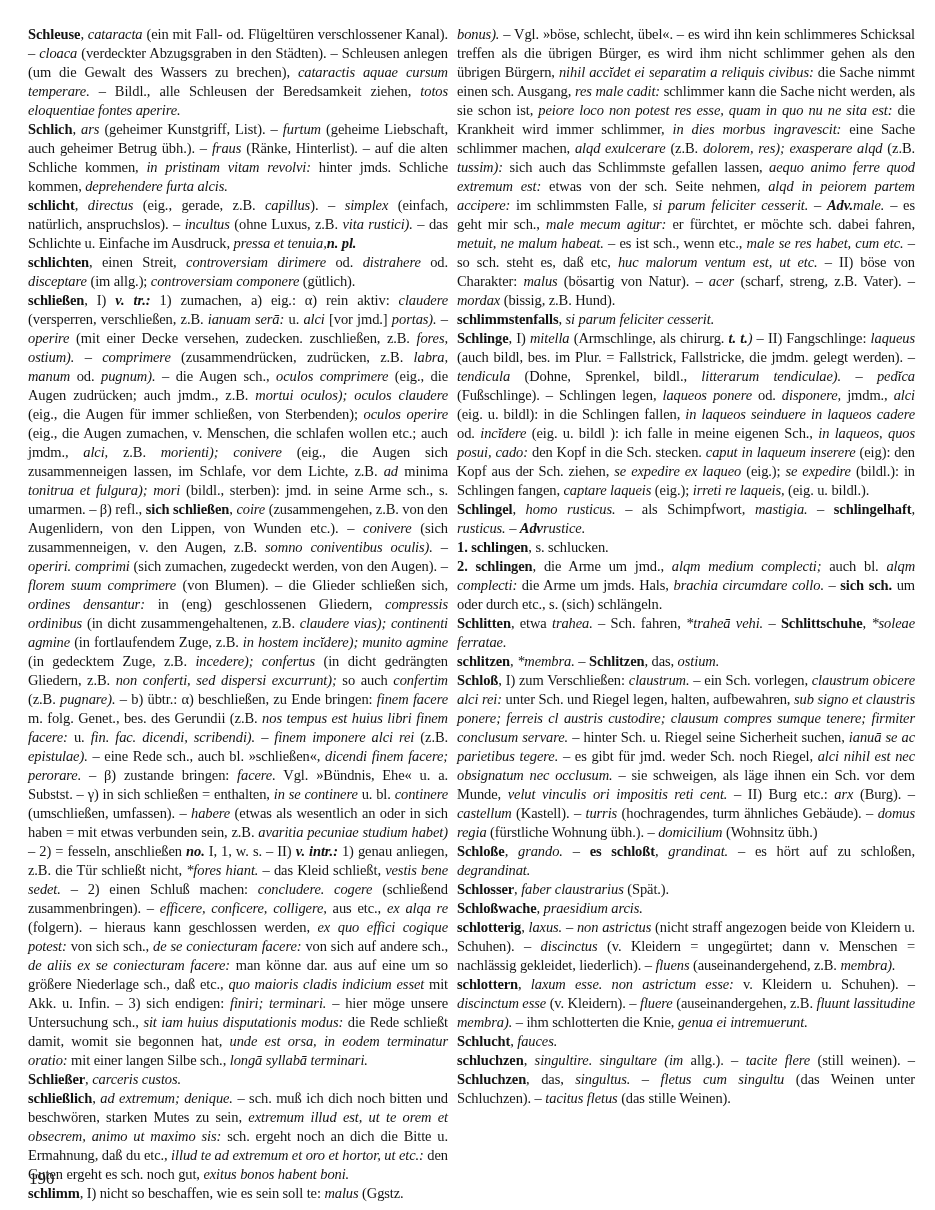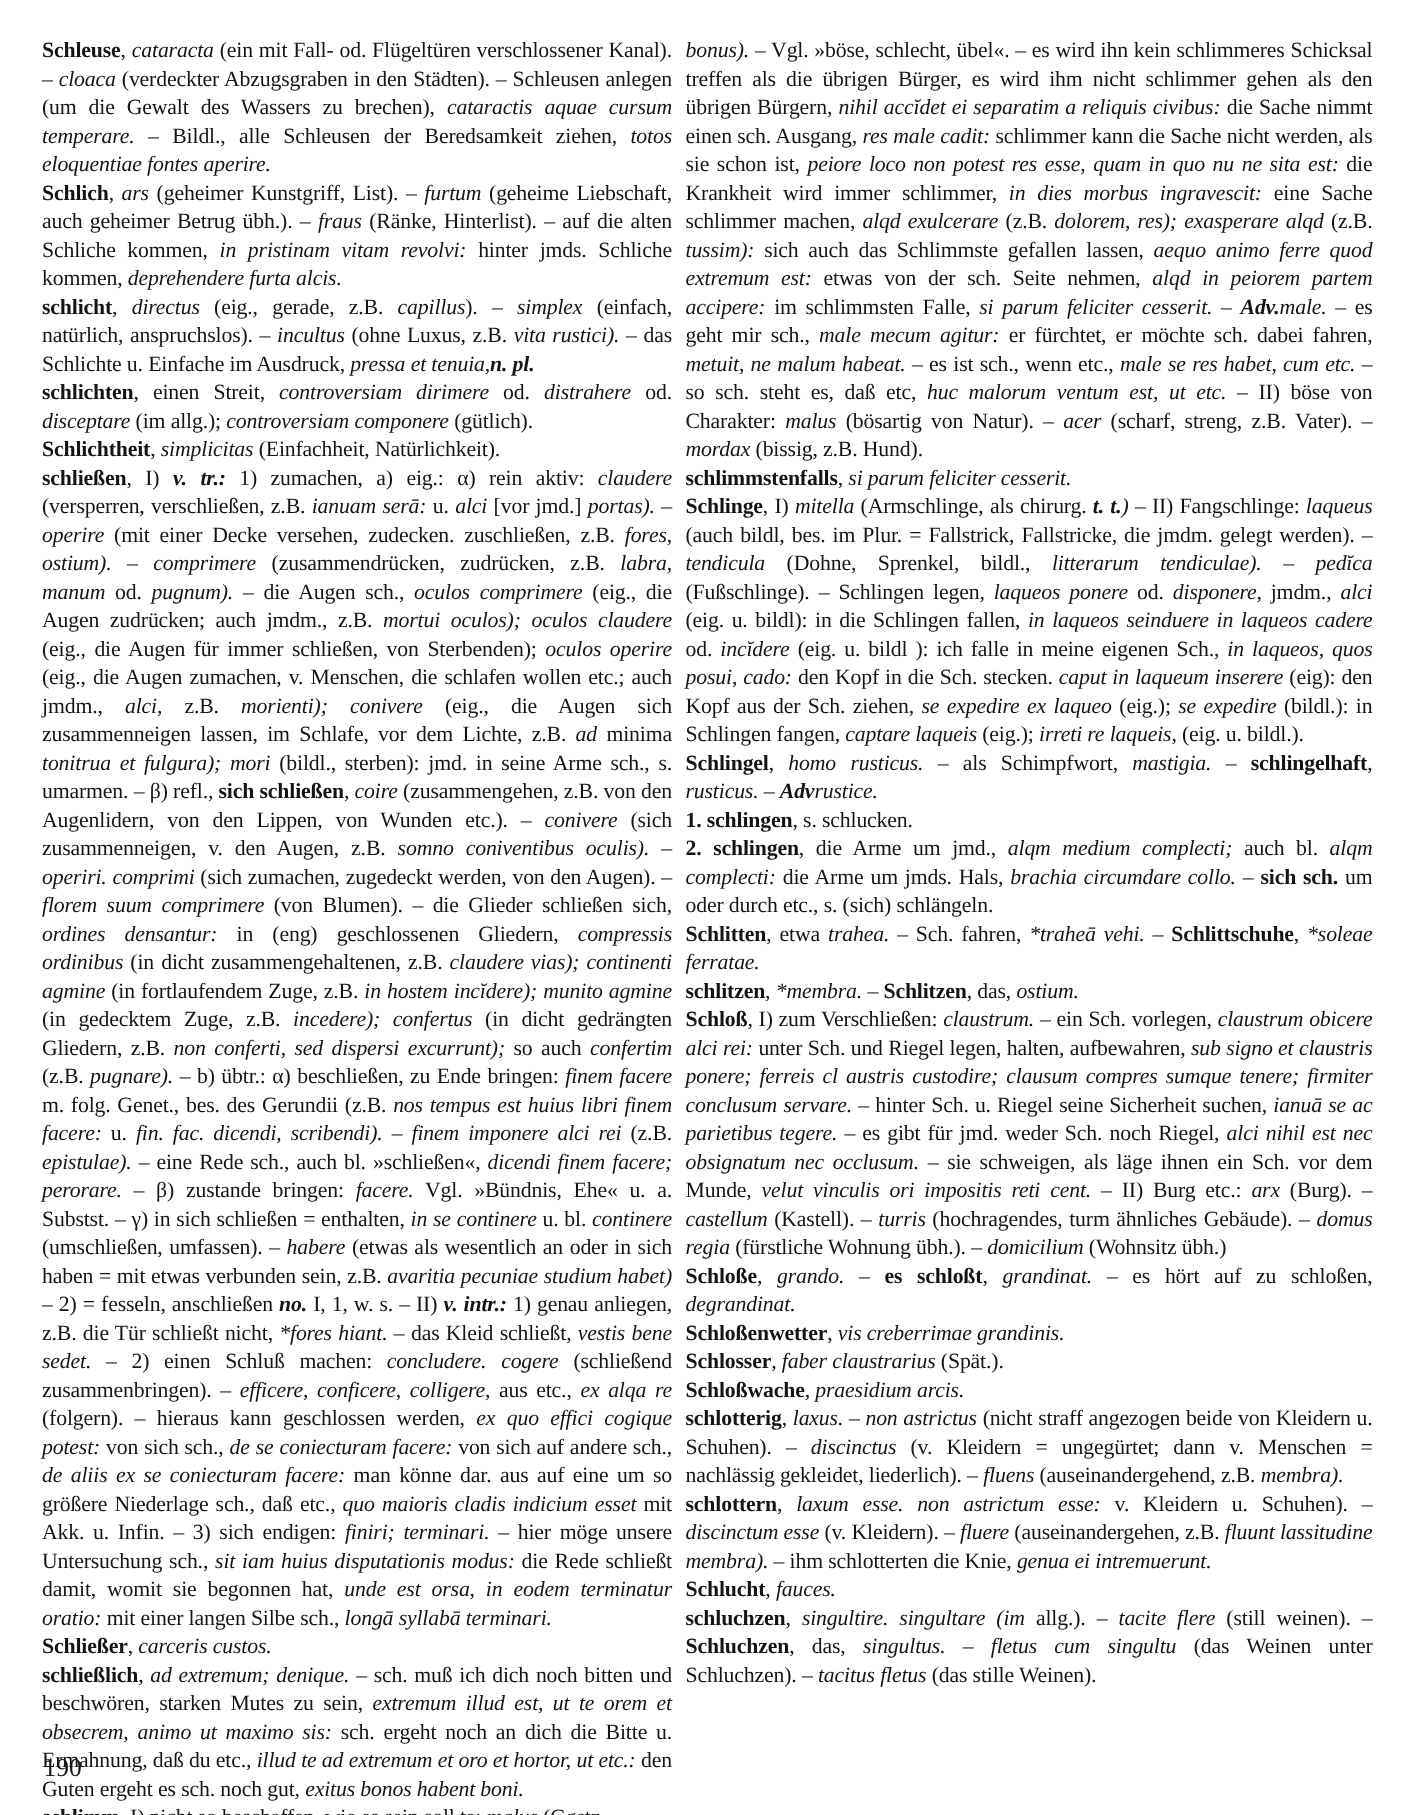--- a/index.html
+++ b/index.html
@@ -54,38 +54,36 @@
 </head>
 <body>
 
 <div class="page">
   <div class="columns">
     <div class="col col-left">
         <p class="entry"><span class="b">Schleuse</span>, <span class="i">cataracta</span> (ein mit Fall- od. Flügeltüren verschlossener Kanal). – <span class="i">cloaca</span> (verdeckter Abzugsgraben in den Städten). – Schleusen anlegen (um die Gewalt des Wassers zu brechen), <span class="i">cataractis aquae cursum temperare.</span> – Bildl., alle Schleusen der Beredsamkeit ziehen, <span class="i">totos eloquentiae fontes aperire.</span></p>
         <p class="entry"><span class="b">Schlich</span>, <span class="i">ars</span> (geheimer Kunstgriff, List). – <span class="i">furtum</span> (geheime Liebschaft, auch geheimer Betrug übh.). – <span class="i">fraus</span> (Ränke, Hinterlist). – auf die alten Schliche kommen, <span class="i">in pristinam vitam revolvi:</span> hinter jmds. Schliche kommen, <span class="i">deprehendere furta alcis.</span></p>
         <p class="entry"><span class="b">schlicht</span>, <span class="i">directus</span> (eig., gerade, z.B. <span class="i">capillus</span>). – <span class="i">simplex</span> (einfach, natürlich, anspruchslos). – <span class="i">incultus</span> (ohne Luxus, z.B. <span class="i">vita rustici).</span> – das Schlichte u. Einfache im Ausdruck, <span class="i">pressa et tenuia,</span><span class="bi">n. pl.</span></p>
         <p class="entry"><span class="b">schlichten</span>, einen Streit, <span class="i">controversiam dirimere</span> od. <span class="i">distrahere</span> od. <span class="i">disceptare</span> (im allg.); <span class="i">controversiam componere</span> (gütlich).</p>
-        <p class="entry"><span class="b">Schlichtheit</span>, <span class="i">simplicitas</span> (Einfachheit, Natürlichkeit).</p>
         <p class="entry"><span class="b">schließen</span>, I) <span class="bi">v. tr.:</span> 1) zumachen, a) eig.: α) rein aktiv: <span class="i">claudere</span> (versperren, verschließen, z.B. <span class="i">ianuam serā:</span> u. <span class="i">alci</span> [vor jmd.] <span class="i">portas).</span> – <span class="i">operire</span> (mit einer Decke versehen, zudecken. zuschließen, z.B. <span class="i">fores, ostium).</span> – <span class="i">comprimere</span> (zusammendrücken, zudrücken, z.B. <span class="i">labra, manum</span> od. <span class="i">pugnum).</span> – die Augen sch., <span class="i">oculos comprimere</span> (eig., die Augen zudrücken; auch jmdm., z.B. <span class="i">mortui oculos); oculos claudere</span> (eig., die Augen für immer schließen, von Sterbenden); <span class="i">oculos operire</span> (eig., die Augen zumachen, v. Menschen, die schlafen wollen etc.; auch jmdm., <span class="i">alci,</span> z.B. <span class="i">morienti); conivere</span> (eig., die Augen sich zusammenneigen lassen, im Schlafe, vor dem Lichte, z.B. <span class="i">ad</span> minima <span class="i">tonitrua et fulgura); mori</span> (bildl., sterben): jmd. in seine Arme sch., s. umarmen. – β) refl., <span class="b">sich schließen</span>, <span class="i">coire</span> (zusammengehen, z.B. von den Augenlidern, von den Lippen, von Wunden etc.). – <span class="i">conivere</span> (sich zusammenneigen, v. den Augen, z.B. <span class="i">somno coniventibus oculis).</span> – <span class="i">operiri. comprimi</span> (sich zumachen, zugedeckt werden, von den Augen). – <span class="i">florem suum comprimere</span> (von Blumen). – die Glieder schließen sich, <span class="i">ordines densantur:</span> in (eng) geschlossenen Gliedern, <span class="i">compressis ordinibus</span> (in dicht zusammengehaltenen, z.B. <span class="i">claudere vias); continenti agmine</span> (in fortlaufendem Zuge, z.B. <span class="i">in hostem incĭdere); munito agmine</span> (in gedecktem Zuge, z.B. <span class="i">incedere); confertus</span> (in dicht gedrängten Gliedern, z.B. <span class="i">non conferti, sed dispersi excurrunt);</span> so auch <span class="i">confertim</span> (z.B. <span class="i">pugnare).</span> – b) übtr.: α) beschließen, zu Ende bringen: <span class="i">finem facere</span> m. folg. Genet., bes. des Gerundii (z.B. <span class="i">nos tempus est huius libri finem facere:</span> u. <span class="i">fin. fac. dicendi, scribendi).</span> – <span class="i">finem imponere alci rei</span> (z.B. <span class="i">epistulae).</span> – eine Rede sch., auch bl. »schließen«, <span class="i">dicendi finem facere; perorare.</span> – β) zustande bringen: <span class="i">facere.</span> Vgl. »Bündnis, Ehe« u. a. Substst. – γ) in sich schließen = enthalten, <span class="i">in se continere</span> u. bl. <span class="i">continere</span> (umschließen, umfassen). – <span class="i">habere</span> (etwas als wesentlich an oder in sich haben = mit etwas verbunden sein, z.B. <span class="i">avaritia pecuniae studium habet)</span> – 2) = fesseln, anschließen <span class="bi">no.</span> I, 1, w. s. – II) <span class="bi">v. intr.:</span> 1) genau anliegen, z.B. die Tür schließt nicht, <span class="i">*fores hiant.</span> – das Kleid schließt, <span class="i">vestis bene sedet.</span> – 2) einen Schluß machen: <span class="i">concludere. cogere</span> (schließend zusammenbringen). – <span class="i">efficere, conficere, colligere,</span> aus etc., <span class="i">ex alqa re</span> (folgern). – hieraus kann geschlossen werden, <span class="i">ex quo effici cogique potest:</span> von sich sch., <span class="i">de se coniecturam facere:</span> von sich auf andere sch., <span class="i">de aliis ex se coniecturam facere:</span> man könne dar. aus auf eine um so größere Niederlage sch., daß etc., <span class="i">quo maioris cladis indicium esset</span> mit Akk. u. Infin. – 3) sich endigen: <span class="i">finiri; terminari.</span> – hier möge unsere Untersuchung sch., <span class="i">sit iam huius disputationis modus:</span> die Rede schließt damit, womit sie begonnen hat, <span class="i">unde est orsa, in eodem terminatur oratio:</span> mit einer langen Silbe sch., <span class="i">longā syllabā terminari.</span></p>
         <p class="entry"><span class="b">Schließer</span>, <span class="i">carceris custos.</span></p>
         <p class="entry"><span class="b">schließlich</span>, <span class="i">ad extremum; denique.</span> – sch. muß ich dich noch bitten und beschwören, starken Mutes zu sein, <span class="i">extremum illud est, ut te orem et obsecrem, animo ut maximo sis:</span> sch. ergeht noch an dich die Bitte u. Ermahnung, daß du etc., <span class="i">illud te ad extremum et oro et hortor, ut etc.:</span> den Guten ergeht es sch. noch gut, <span class="i">exitus bonos habent boni.</span></p>
         <p class="entry"><span class="b">schlimm</span>, I) nicht so beschaffen, wie es sein soll te: <span class="i">malus</span> (Ggstz.</p>
       </div>
     <div class="col col-right">
         <p class="entry"><span class="i">bonus).</span> – Vgl. »böse, schlecht, übel«. – es wird ihn kein schlimmeres Schicksal treffen als die übrigen Bürger, es wird ihm nicht schlimmer gehen als den übrigen Bürgern, <span class="i">nihil accĭdet ei separatim a reliquis civibus:</span> die Sache nimmt einen sch. Ausgang, <span class="i">res male cadit:</span> schlimmer kann die Sache nicht werden, als sie schon ist, <span class="i">peiore loco non potest res esse, quam in quo nu ne sita est:</span> die Krankheit wird immer schlimmer, <span class="i">in dies morbus ingravescit:</span> eine Sache schlimmer machen, <span class="i">alqd exulcerare</span> (z.B. <span class="i">dolorem, res); exasperare alqd</span> (z.B. <span class="i">tussim):</span> sich auch das Schlimmste gefallen lassen, <span class="i">aequo animo ferre quod extremum est:</span> etwas von der sch. Seite nehmen, <span class="i">alqd in peiorem partem accipere:</span> im schlimmsten Falle, <span class="i">si parum feliciter cesserit.</span> – <span class="bi">Adv.</span><span class="i">male.</span> – es geht mir sch., <span class="i">male mecum agitur:</span> er fürchtet, er möchte sch. dabei fahren, <span class="i">metuit, ne malum habeat.</span> – es ist sch., wenn etc., <span class="i">male se res habet, cum etc.</span> – so sch. steht es, daß etc, <span class="i">huc malorum ventum est, ut etc.</span> – II) böse von Charakter: <span class="i">malus</span> (bösartig von Natur). – <span class="i">acer</span> (scharf, streng, z.B. Vater). – <span class="i">mordax</span> (bissig, z.B. Hund).</p>
         <p class="entry"><span class="b">schlimmstenfalls</span>, <span class="i">si parum feliciter cesserit.</span></p>
         <p class="entry"><span class="b">Schlinge</span>, I) <span class="i">mitella</span> (Armschlinge, als chirurg. <span class="bi">t. t.</span><span class="i">)</span> – II) Fangschlinge: <span class="i">laqueus</span> (auch bildl, bes. im Plur. = Fallstrick, Fallstricke, die jmdm. gelegt werden). – <span class="i">tendicula</span> (Dohne, Sprenkel, bildl., <span class="i">litterarum tendiculae). – pedĭca</span> (Fußschlinge). – Schlingen legen, <span class="i">laqueos ponere</span> od. <span class="i">disponere,</span> jmdm., <span class="i">alci</span> (eig. u. bildl): in die Schlingen fallen, <span class="i">in laqueos seinduere in laqueos cadere</span> od. <span class="i">incĭdere</span> (eig. u. bildl ): ich falle in meine eigenen Sch., <span class="i">in laqueos, quos posui, cado:</span> den Kopf in die Sch. stecken. <span class="i">caput in laqueum inserere</span> (eig): den Kopf aus der Sch. ziehen, <span class="i">se expedire ex laqueo</span> (eig.); <span class="i">se expedire</span> (bildl.): in Schlingen fangen, <span class="i">captare laqueis</span> (eig.); <span class="i">irreti re laqueis,</span> (eig. u. bildl.).</p>
         <p class="entry"><span class="b">Schlingel</span>, <span class="i">homo rusticus.</span> – als Schimpfwort, <span class="i">mastigia.</span> – <span class="b">schlingelhaft</span>, <span class="i">rusticus.</span> – <span class="bi">Adv</span><span class="i">rustice.</span></p>
         <p class="entry"><span class="b">1. schlingen</span>, s. schlucken.</p>
         <p class="entry"><span class="b">2. schlingen</span>, die Arme um jmd., <span class="i">alqm medium complecti;</span> auch bl. <span class="i">alqm complecti:</span> die Arme um jmds. Hals, <span class="i">brachia circumdare collo.</span> – <span class="b">sich sch.</span> um oder durch etc., s. (sich) schlängeln.</p>
         <p class="entry"><span class="b">Schlitten</span>, etwa <span class="i">trahea.</span> – Sch. fahren, <span class="i">*traheā vehi.</span> – <span class="b">Schlittschuhe</span>, <span class="i">*soleae ferratae.</span></p>
         <p class="entry"><span class="b">schlitzen</span>, <span class="i">*membra.</span> – <span class="b">Schlitzen</span>, das, <span class="i">ostium.</span></p>
         <p class="entry"><span class="b">Schloß</span>, I) zum Verschließen: <span class="i">claustrum.</span> – ein Sch. vorlegen, <span class="i">claustrum obicere alci rei:</span> unter Sch. und Riegel legen, halten, aufbewahren, <span class="i">sub signo et claustris ponere; ferreis cl austris custodire; clausum compres sumque tenere; firmiter conclusum servare.</span> – hinter Sch. u. Riegel seine Sicherheit suchen, <span class="i">ianuā se ac parietibus tegere.</span> – es gibt für jmd. weder Sch. noch Riegel, <span class="i">alci nihil est nec obsignatum nec occlusum.</span> – sie schweigen, als läge ihnen ein Sch. vor dem Munde, <span class="i">velut vinculis ori impositis reti cent.</span> – II) Burg etc.: <span class="i">arx</span> (Burg). – <span class="i">castellum</span> (Kastell). – <span class="i">turris</span> (hochragendes, turm ähnliches Gebäude). – <span class="i">domus regia</span> (fürstliche Wohnung übh.). – <span class="i">domicilium</span> (Wohnsitz übh.)</p>
         <p class="entry"><span class="b">Schloße</span>, <span class="i">grando.</span> – <span class="b">es schloßt</span>, <span class="i">grandinat.</span> – es hört auf zu schloßen, <span class="i">degrandinat.</span></p>
-        <p class="entry"><span class="b">Schloßenwetter</span>, <span class="i">vis creberrimae grandinis.</span></p>
         <p class="entry"><span class="b">Schlosser</span>, <span class="i">faber claustrarius</span> (Spät.).</p>
         <p class="entry"><span class="b">Schloßwache</span>, <span class="i">praesidium arcis.</span></p>
         <p class="entry"><span class="b">schlotterig</span>, <span class="i">laxus.</span> – <span class="i">non astrictus</span> (nicht straff angezogen beide von Kleidern u. Schuhen). – <span class="i">discinctus</span> (v. Kleidern = ungegürtet; dann v. Menschen = nachlässig gekleidet, liederlich). – <span class="i">fluens</span> (auseinandergehend, z.B. <span class="i">membra).</span></p>
         <p class="entry"><span class="b">schlottern</span>, <span class="i">laxum esse. non astrictum esse:</span> v. Kleidern u. Schuhen). – <span class="i">discinctum esse</span> (v. Kleidern). – <span class="i">fluere</span> (auseinandergehen, z.B. <span class="i">fluunt lassitudine membra).</span> – ihm schlotterten die Knie, <span class="i">genua ei intremuerunt.</span></p>
         <p class="entry"><span class="b">Schlucht</span>, <span class="i">fauces.</span></p>
         <p class="entry"><span class="b">schluchzen</span>, <span class="i">singultire. singultare (im</span> allg.). – <span class="i">tacite flere</span> (still weinen). – <span class="b">Schluchzen</span>, das, <span class="i">singultus.</span> – <span class="i">fletus cum singultu</span> (das Weinen unter Schluchzen). – <span class="i">tacitus fletus</span> (das stille Weinen).</p>
       </div>
   </div>
   <div class="pagenum">190</div>
 </div>

